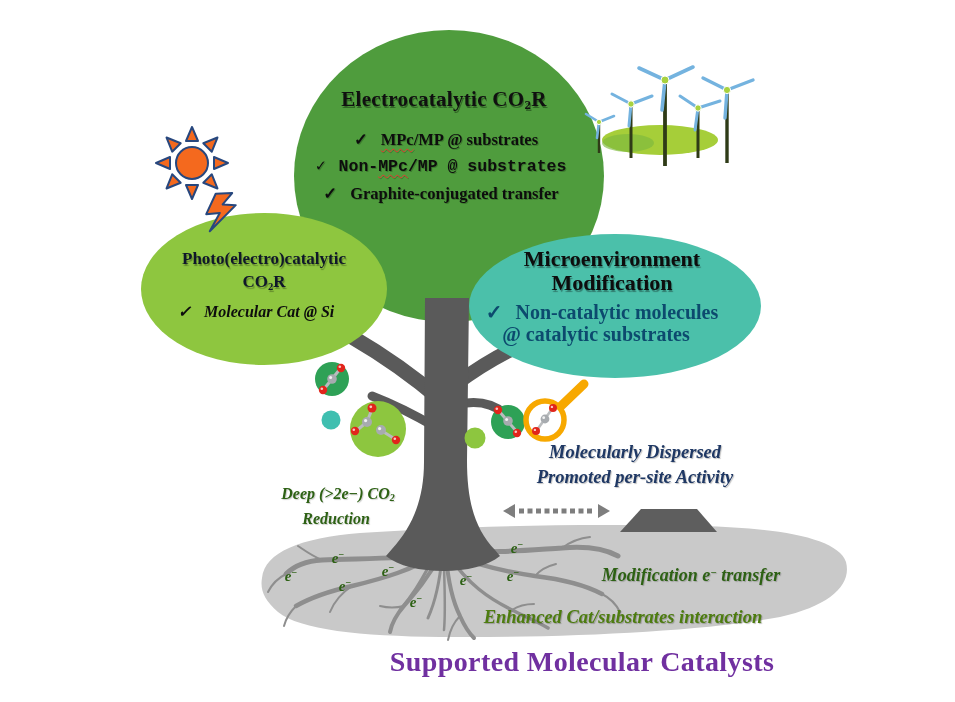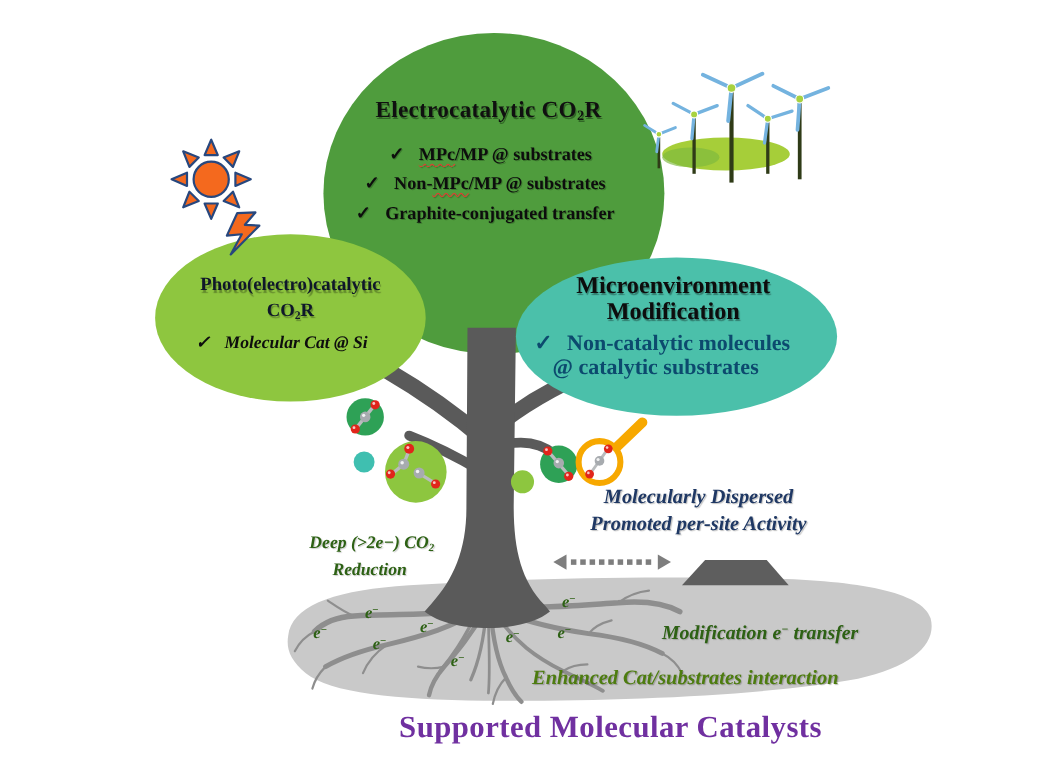--- a/index.html
+++ b/index.html
@@ -16,21 +16,21 @@
   .blob-heading{font-size:17px;color:#0f172a;text-shadow:1px 2px 1px rgba(0,0,0,.3);}
   .micro-heading{font-size:22px;color:#0d0d0d;text-shadow:1px 2px 1px rgba(0,0,0,.35);}
   .blob-item{font-size:16px;color:#0d0d0d;}
   .micro-item{font-size:20px;color:#0c4a6e;}
   .green-note{color:#2d6114;text-shadow:1px 1px 1px rgba(0,0,0,.2);}
   .navy-note{color:#1f3864;text-shadow:1px 1px 1px rgba(0,0,0,.25);}
   .deep-note{font-size:16px;}
   .disp-note{font-size:18.5px;}
   .fac-note{font-size:18px;}
   .enh-note{font-size:18.5px;color:#4d7c0f;text-shadow:1px 1px 1px rgba(0,0,0,.25);}
-  .main-title{font-size:28px;color:#7030a0;letter-spacing:.4px;}
+  .main-title{font-size:28px;color:#7030a0;letter-spacing:.4px;margin-left:27px;}
   sub.s2{font-size:.62em;vertical-align:-0.25em;}
   sup.sm{font-size:.6em;vertical-align:0.5em;}
   .emark{position:absolute;transform:translate(-50%,-50%);font-size:15px;font-weight:bold;
          font-style:italic;color:#2d6114;white-space:nowrap;}
   .emark sup{font-size:10px;vertical-align:0.45em;font-style:normal;}
 </style>
 </head>
 <body>
 
 <div class="stage">
@@ -210,21 +210,21 @@
           <circle cx="698" cy="108" r="3.2"></circle>
           <circle cx="727" cy="90" r="3.6"></circle>
       </g>
     </g>
   </svg>
 
   <div class="t b canopy-heading" style="left:444px;top:87px;"><span>Electrocatalytic CO</span><sub class="s2">2</sub><span>R</span></div>
 
   <div class="t b canopy-item" style="left:446px;top:131px;"><span class="check">✓</span><span class="wavy">MPc</span><span>/MP @ substrates</span></div>
 
-  <div class="t b canopy-item" style="left:441px;top:158px;"><span class="check">✓</span><span>Non-</span><span class="wavy">MPc</span><span>/MP @ substrates</span></div>
+  <div class="t b canopy-item" style="left:441px;top:158px;font-family:Liberation Mono, monospace;"><span class="check">✓</span><span>Non-</span><span class="wavy">MPc</span><span>/MP @ substrates</span></div>
 
   <div class="t b canopy-item" style="left:441px;top:185px;"><span class="check">✓</span><span>Graphite-conjugated transfer</span></div>
 
   <div class="t b blob-heading" style="left:264px;top:249px;">Photo(electro)catalytic</div>
   <div class="t b blob-heading" style="left:264px;top:272px;"><span>CO</span><sub class="s2">2</sub><span>R</span></div>
   <div class="t b blob-item" style="left:256px;top:303px;font-style:italic;"><span class="check">✓</span><span>Molecular Cat @ Si</span></div>
 
   <div class="t b micro-heading" style="left:612px;top:246px;">Microenvironment</div>
   <div class="t b micro-heading" style="left:612px;top:270px;">Modification</div>
   <div class="t b micro-item" style="left:602px;top:301px;"><span class="check">✓</span><span>Non-catalytic molecules</span></div>

